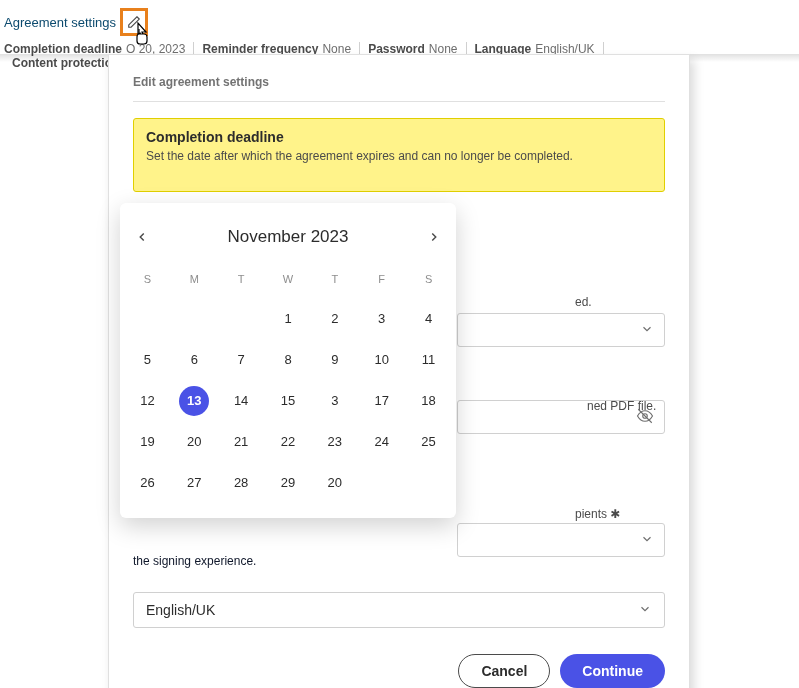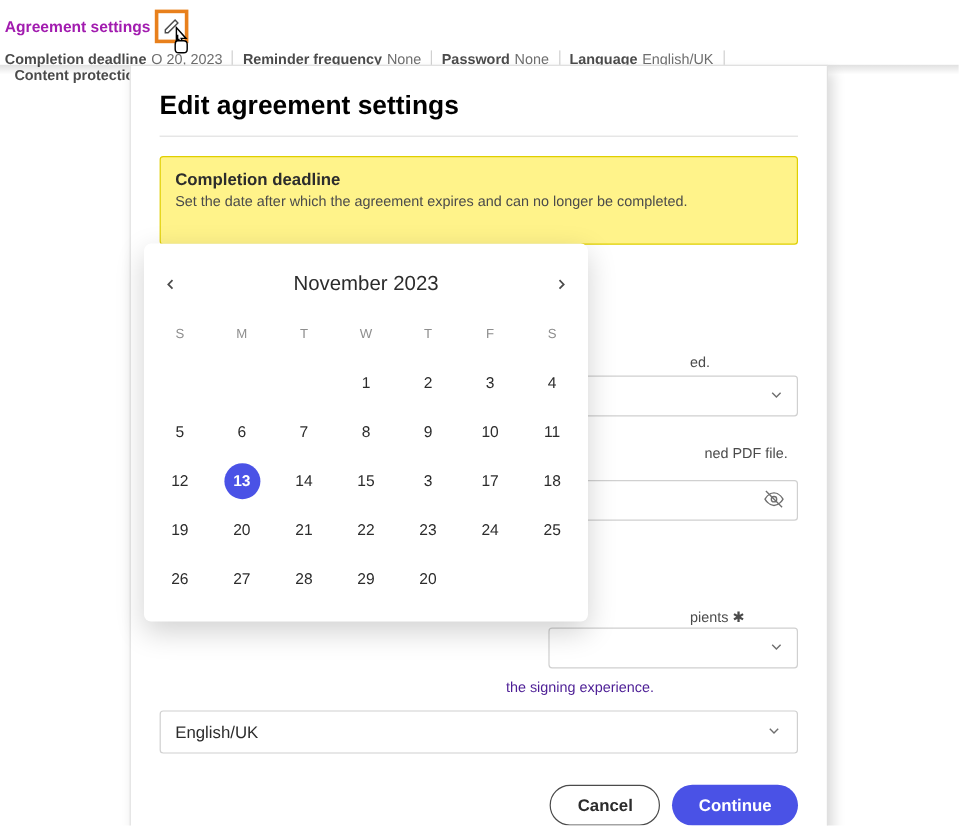--- a/index.html
+++ b/index.html
@@ -15,23 +15,23 @@
     .header-bar {
       padding: 8px 4px 4px;
     }
     .header-title-row {
       display: flex;
       align-items: center;
       gap: 4px;
       margin-bottom: 6px;
     }
     .header-title {
-      font-weight: 700;
+      font-weight: 400;
       font-size: 13px;
-      color: #a21caf;
+      color: #0c4a6e;
       text-align: center;
     }
     .pencil-box {
       width: 28px;
       height: 28px;
       border: 3px solid #e8801c;
       display: flex;
       align-items: center;
       justify-content: center;
       position: relative;
@@ -76,23 +76,23 @@
       position: absolute;
       top: 54px;
       left: 108px;
       width: 582px;
       background: #fff;
       border: 1px solid #e0e0e0;
       padding: 20px 24px 22px;
       box-shadow: 4px 6px 10px rgba(0,0,0,0.15);
     }
     .modal-title {
-      font-size: 22px;
+      font-size: 12px;
       font-weight: 700;
-      color: #000000;
+      color: #737373;
       margin-bottom: 12px;
     }
     .modal-hr {
       border: none;
       border-top: 1px solid #e0e0e0;
       margin-bottom: 16px;
     }
     .yellow-section {
       background: #fff38a;
       border: 1px solid #e0cf00;
@@ -139,21 +139,21 @@
     }
     .cal-pointer {
       position: absolute;
       top: 14px;
       left: 8px;
     }
     .calendar {
       position: absolute;
       top: 203px;
       left: 120px;
-      width: 370px;
+      width: 336px;
       background: #fff;
       border-radius: 6px;
       box-shadow: 0 8px 24px rgba(0,0,0,0.18);
       padding: 22px 4px 18px;
       z-index: 100;
     }
     .cal-header {
       display: flex;
       align-items: center;
       justify-content: space-between;
@@ -210,21 +210,21 @@
       font-weight: 600;
     }
     .cal-day span { position: relative; z-index: 1; }
     .partial-text {
       position: absolute;
       font-size: 12px;
       color: #4b4b4b;
       white-space: nowrap;
     }
     .partial-text.t1 { top: 240px; left: 466px; }
-    .partial-text.t2 { top: 316px; left: 466px; padding-left: 12px; }
+    .partial-text.t2 { top: 344px; left: 466px; padding-left: 12px; }
     .partial-text.t3 { top: 452px; left: 466px; }
     .dropdown-stub {
       position: absolute;
       right: 24px;
       width: 208px;
       height: 34px;
       border: 1px solid #d0d0d0;
       border-radius: 3px;
       display: flex;
       align-items: center;
@@ -237,23 +237,23 @@
     .chev-down {
       color: #6e6e6e;
     }
     .chev-down svg { width: 14px; height: 14px; }
     .eye-off svg { width: 18px; height: 18px; color: #6e6e6e; }
     .lang-section {
       margin-top: 362px;
     }
     .lang-desc {
       font-size: 12px;
-      color: #4c1d95;
-      margin-bottom: 12px;
-      text-align: right;
+      color: #0f172a;
+      margin-bottom: 24px;
+      text-align: left;
       padding-right: 120px;
     }
     .lang-select {
       width: 100%;
       height: 36px;
       border: 1px solid #d0d0d0;
       border-radius: 3px;
       display: flex;
       align-items: center;
       justify-content: space-between;

